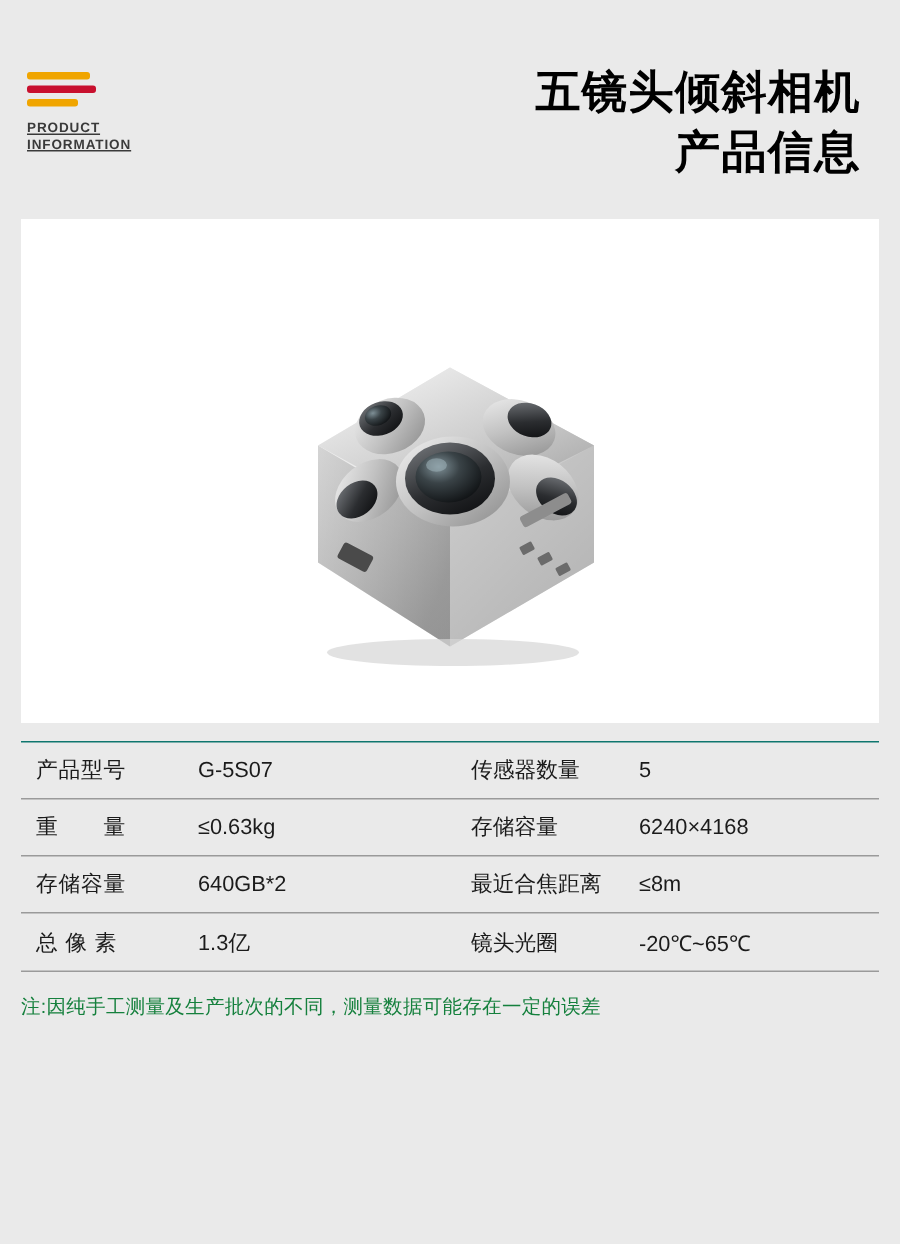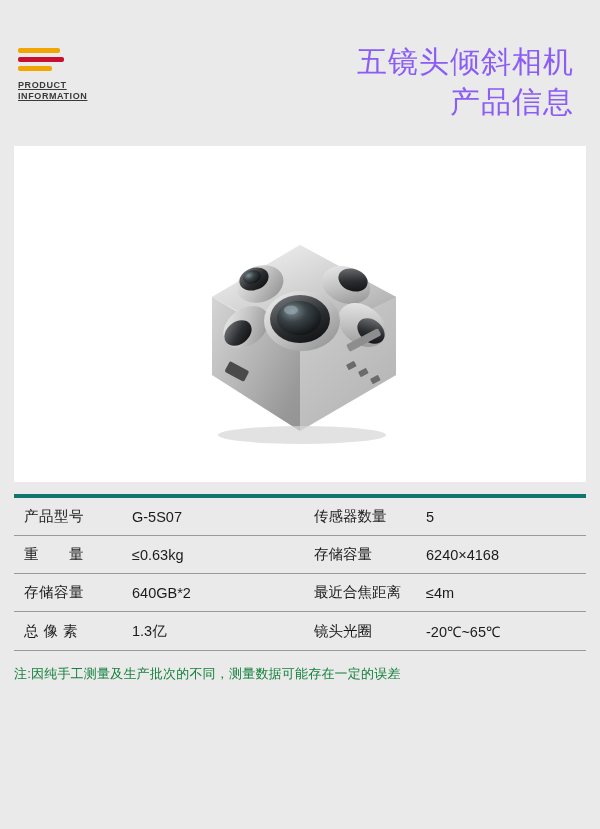--- a/index.html
+++ b/index.html
@@ -57,22 +57,22 @@
   }
   .header-titles {
     position: absolute;
     right: 26px;
     top: 42px;
     text-align: right;
   }
   .header-titles .t1,
   .header-titles .t2 {
     font-size: 30px;
-    font-weight: normal;
-    color: #8b5cf6;
+    font-weight: bold;
+    color: #000000;
     line-height: 40px;
     letter-spacing: 1px;
   }
 
   
   .image-panel {
     position: relative;
     margin: 0 14px;
     height: 336px;
     background: #ffffff;
@@ -92,21 +92,21 @@
   .spec-table {
     margin: 12px 14px 0 14px;
     border-collapse: collapse;
     width: calc(100% - 28px);
     background: #eaeaea;
   }
   .spec-table tr {
     border-bottom: 1px solid #9a9a9a;
   }
   .spec-table tr:first-child {
-    border-top: 4px solid #0f766e;
+    border-top: 1px solid #0f766e;
   }
   .spec-table td {
     padding: 9px 0 9px 0;
     font-size: 14.5px;
     color: #1b1b1b;
     vertical-align: middle;
     white-space: nowrap;
   }
   td.label {
     width: 108px;
@@ -248,21 +248,21 @@
       <tr>
         <td class="label">重　　量</td>
         <td class="value">≤0.63kg</td>
         <td class="label2">存储容量</td>
         <td class="value2">6240×4168</td>
       </tr>
       <tr>
         <td class="label">存储容量</td>
         <td class="value">640GB*2</td>
         <td class="label2">最近合焦距离</td>
-        <td class="value2">≤4m</td>
+        <td class="value2">≤8m</td>
       </tr>
       <tr>
         <td class="label">总 像 素</td>
         <td class="value">1.3亿</td>
         <td class="label2">镜头光圈</td>
         <td class="value2">-20℃~65℃</td>
       </tr>
     </tbody>
   </table>
 

